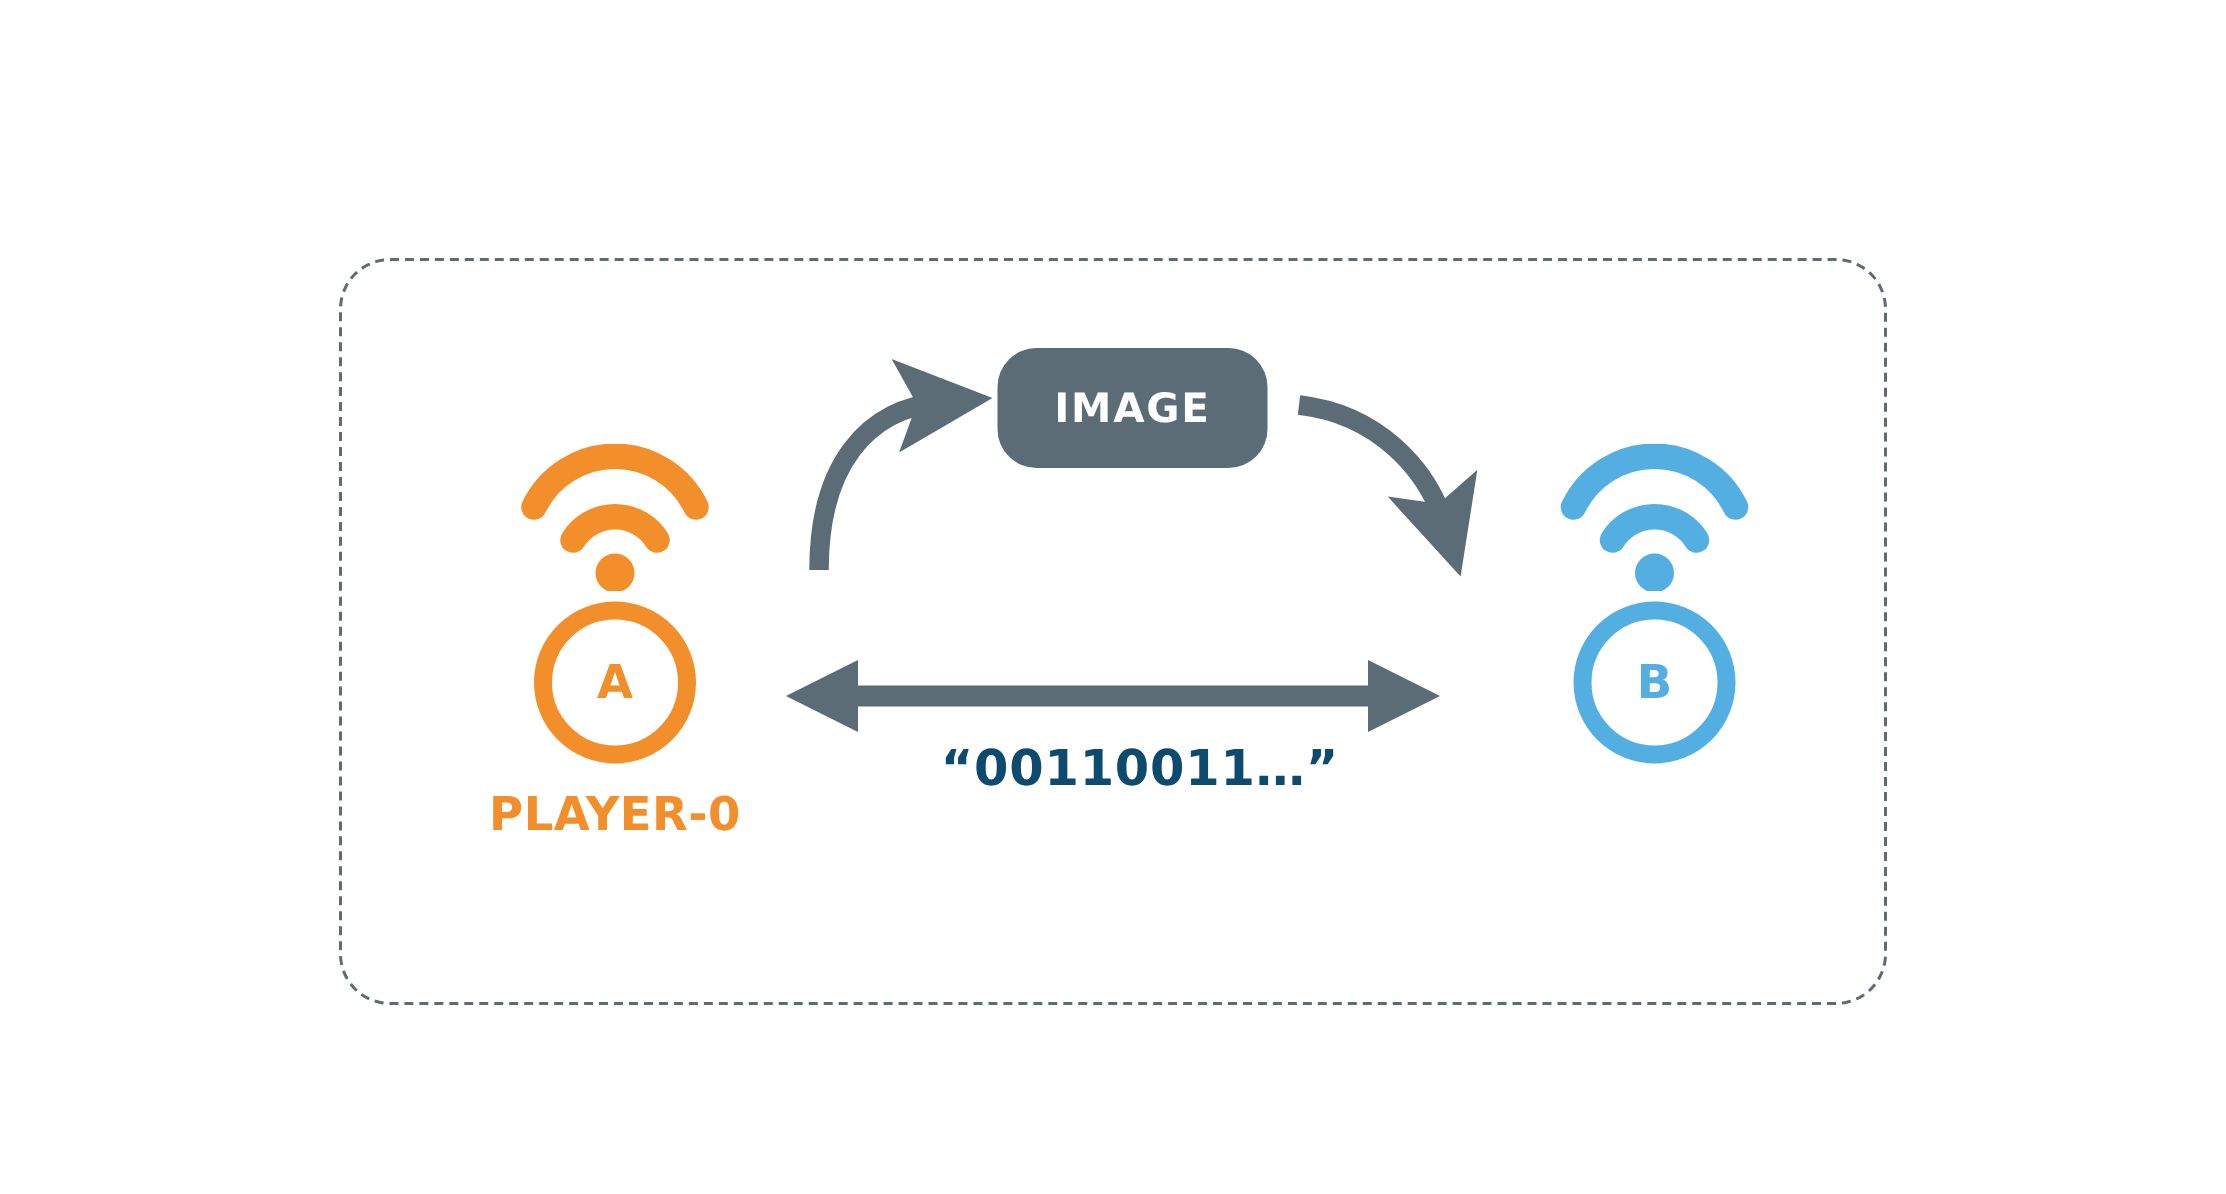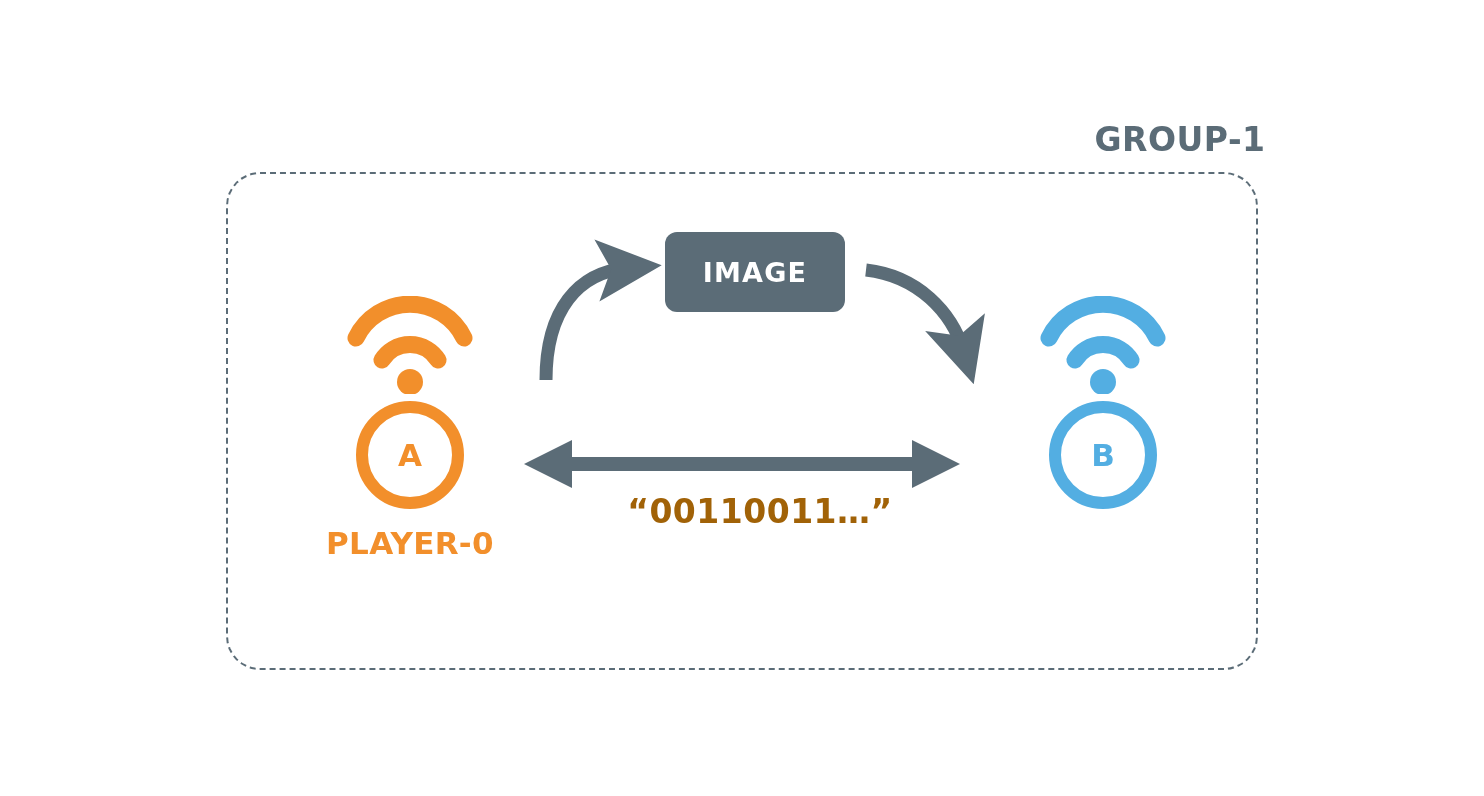--- a/index.html
+++ b/index.html
@@ -47,21 +47,21 @@
   }
 
   
   .image-node {
     position: absolute;
     left: 665px;
     top: 232px;
     width: 180px;
     height: 80px;
     background: #5B6C77;
-    border-radius: 12px;
+    border-radius: 26px;
     display: flex;
     align-items: center;
     justify-content: center;
   }
   .image-node-label {
     color: #ffffff;
     font-family: "DejaVu Sans", sans-serif;
     font-size: 27px;
     font-weight: 700;
     letter-spacing: 1.2px;
@@ -126,31 +126,30 @@
   
   .message-text {
     position: absolute;
     left: 580px;
     top: 492px;
     width: 360px;
     text-align: center;
     font-family: "DejaVu Sans", sans-serif;
     font-size: 33px;
     font-weight: 700;
-    color: #a16207;
+    color: #0c4a6e;
     letter-spacing: 0.5px;
     white-space: nowrap;
   }
 </style>
 </head>
 <body>
 
 <div class="canvas">
 
-  <div class="group-title">GROUP-1</div>
 
   <div class="group-box"></div>
 
   <svg class="arrows" viewBox="0 0 1484 796" width="1484" height="796" xmlns="http://www.w3.org/2000/svg">
     <defs>
       <marker id="arrowhead-right" markerWidth="5" markerHeight="5" refX="2.4" refY="2.5" orient="auto" markerUnits="strokeWidth">
         <path d="M0,0.1 L5,2.5 L0,4.9 L1.1,2.5 Z" fill="#5B6C77"></path>
       </marker>
     </defs>
 

